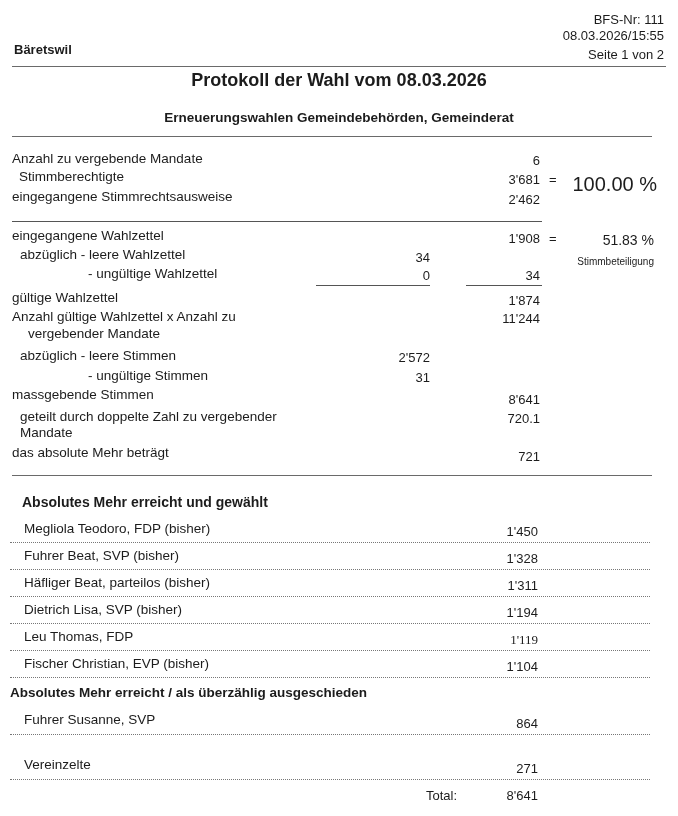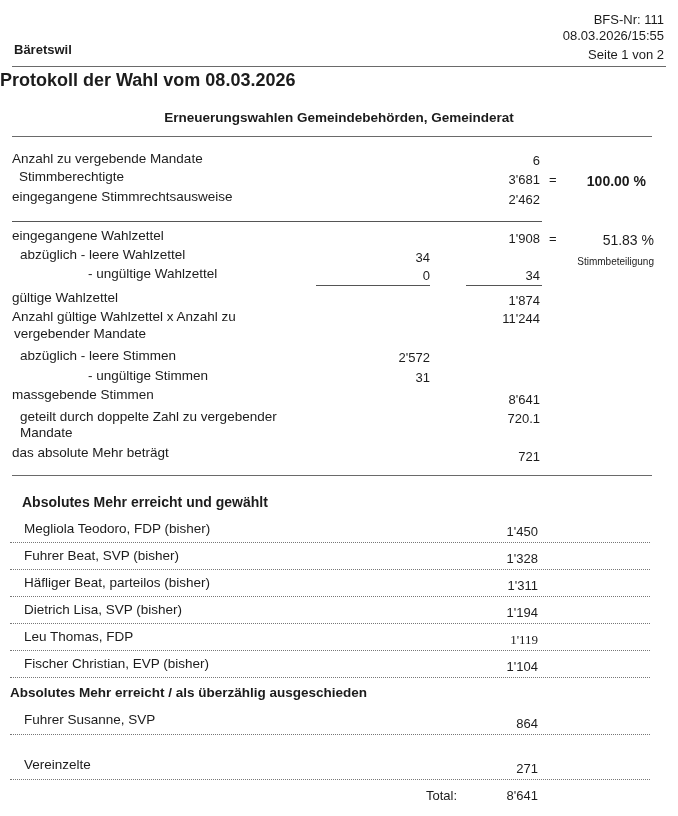--- a/index.html
+++ b/index.html
@@ -16,31 +16,31 @@
 </style>
 </head>
 <body>
 
 <div class="abs bold" style="left:14px;top:42px;font-size:13px;">Bäretswil</div>
 <div class="abs hdr-right" style="top:12px;">BFS-Nr: 111</div>
 <div class="abs hdr-right" style="top:28px;">08.03.2026/15:55</div>
 <div class="abs hdr-right" style="top:47px;">Seite 1 von 2</div>
 <div class="hline" style="left:12px;width:654px;top:66px;"></div>
 
-<div class="abs bold" style="left:0;width:678px;text-align:left;top:70px;font-size:18px;">Protokoll der Wahl vom 08.03.2026</div>
+<div class="abs bold" style="left:0;width:678px;text-align:center;top:70px;font-size:18px;">Protokoll der Wahl vom 08.03.2026</div>
 <div class="abs bold" style="left:0;width:678px;text-align:center;top:110px;font-size:13.5px;">Erneuerungswahlen Gemeindebehörden, Gemeinderat</div>
 <div class="hline" style="left:12px;width:640px;top:136px;"></div>
 
 <div class="abs lbl" style="left:12px;top:151px;">Anzahl zu vergebende Mandate</div>
 <div class="abs num" style="right:138px;top:153px;">6</div>
 
 <div class="abs lbl" style="left:19px;top:169px;">Stimmberechtigte</div>
 <div class="abs num" style="right:138px;top:172px;">3'681</div>
 <div class="abs" style="left:549px;top:172px;">=</div>
-<div class="abs num" style="right:32px;top:173px;font-size:14px;font-weight:bold;">100.00 %</div>
+<div class="abs num" style="right:21px;top:173px;font-size:20px;">100.00 %</div>
 
 <div class="abs lbl" style="left:12px;top:189px;">eingegangene Stimmrechtsausweise</div>
 <div class="abs num" style="right:138px;top:192px;">2'462</div>
 
 <div class="hline thin" style="left:12px;width:530px;top:221px;"></div>
 <div class="abs" style="right:24px;top:211px;font-size:10px;margin-top:45px;">Stimmbeteiligung</div>
 
 <div class="abs lbl" style="left:12px;top:228px;">eingegangene Wahlzettel</div>
 <div class="abs num" style="right:138px;top:231px;">1'908</div>
 <div class="abs" style="left:549px;top:231px;">=</div>
@@ -52,21 +52,21 @@
 <div class="abs lbl" style="left:88px;top:266px;">- ungültige Wahlzettel</div>
 <div class="abs num" style="right:248px;top:268px;">0</div>
 <div class="abs num" style="right:138px;top:268px;">34</div>
 <div class="hline thin" style="left:316px;width:114px;top:285px;"></div>
 <div class="hline thin" style="left:466px;width:76px;top:285px;"></div>
 
 <div class="abs lbl" style="left:12px;top:290px;">gültige Wahlzettel</div>
 <div class="abs num" style="right:138px;top:293px;">1'874</div>
 
 <div class="abs lbl" style="left:12px;top:309px;">Anzahl gültige Wahlzettel x Anzahl zu</div>
-<div class="abs lbl" style="left:14px;top:326px;text-align:center;">vergebender Mandate</div>
+<div class="abs lbl" style="left:28px;top:326px;text-align:center;">vergebender Mandate</div>
 <div class="abs num" style="right:138px;top:311px;">11'244</div>
 
 <div class="abs lbl" style="left:20px;top:348px;">abzüglich  - leere Stimmen</div>
 <div class="abs num" style="right:248px;top:350px;">2'572</div>
 
 <div class="abs lbl" style="left:88px;top:368px;">- ungültige Stimmen</div>
 <div class="abs num" style="right:248px;top:370px;">31</div>
 
 <div class="abs lbl" style="left:12px;top:387px;">massgebende Stimmen</div>
 <div class="abs num" style="right:138px;top:392px;">8'641</div>

